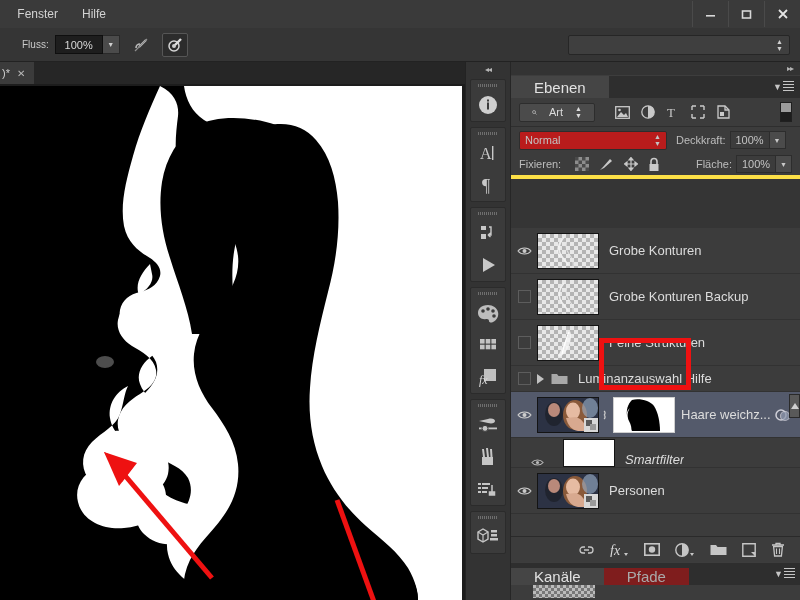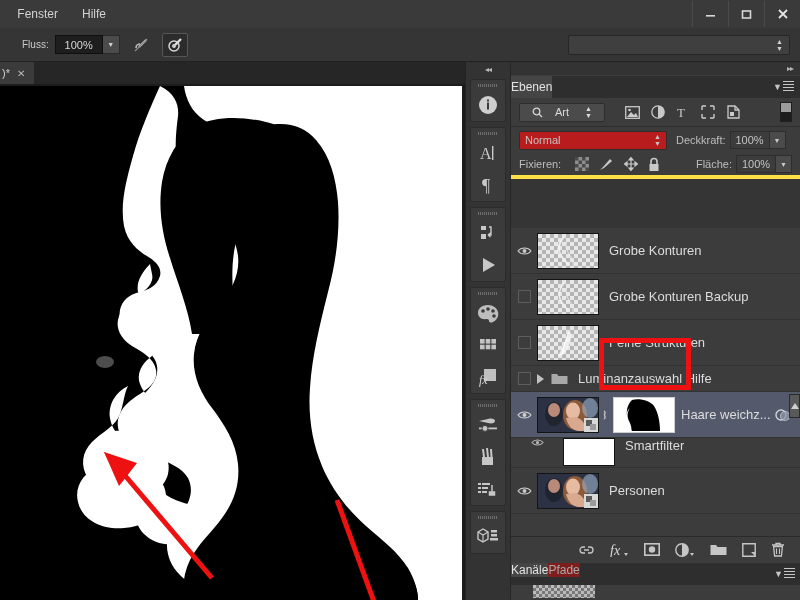--- a/index.html
+++ b/index.html
@@ -126,37 +126,37 @@
   .panel-collapse {
     height: 13px; background: #333; display: flex; align-items: center;
     justify-content: flex-end; padding-right: 7px; color: #b5b5b5;
     font-size: 8px; letter-spacing: -1px;
   }
   .panel-tabs {
     height: 23px; background: #2e2e2e; display: flex; align-items: stretch;
     position: relative; border-top: 1px solid #3d3d3d;
   }
   .ptab {
-    background: #454545; padding: 0 0; display: flex; align-items: center;
-    font-size: 12px; color: #e2e2e2;
+    background: #454545; padding: 0 23px; display: flex; align-items: center;
+    font-size: 15px; color: #e2e2e2;
   }
   .ptab.inactive { background: #7f1d1d; color: #a9a9a9; }
   .panel-menu {
     position: absolute; right: 6px; top: 5px; color: #c6c6c6;
     font-size: 9px; display: flex; align-items: center; gap: 1px;
   }
   .hamburger { display: inline-block; width: 11px; }
   .hamburger i { display: block; height: 1px; background: #c6c6c6; margin-bottom: 2px; }
 
   .filterrow {
     height: 29px; background: #3c3c3c; display: flex; align-items: center;
     padding: 0 8px; gap: 0; border-bottom: 1px solid #2e2e2e;
   }
   .kindsel {
-    width: 86px; height: 19px; background: #4b4b4b;
+    width: 76px; height: 19px; background: #4b4b4b;
     border: 1px solid #2d2d2d; border-radius: 2px;
     display: flex; align-items: center; padding: 0 12px; gap: 12px;
     font-size: 11px; color: #dcdcdc;
   }
   .kindsel .arrows { margin-left: auto; font-size: 7px; line-height: 7px; }
   .filt-icons { display: flex; align-items: center; gap: 11px; margin-left: 20px; color: #c9c9c9; }
   .filt-toggle {
     margin-left: auto; width: 12px; height: 20px;
     background: linear-gradient(to bottom, #9c9c9c 0 50%, #1d1d1d 50% 100%);
     border: 1px solid #202020;
@@ -206,35 +206,35 @@
     width: 62px; height: 36px; border: 1px solid #141414; flex: none;
   }
   .checker {
     background-image:
       linear-gradient(45deg, #b4b4b4 25%, transparent 25%, transparent 75%, #b4b4b4 75%),
       linear-gradient(45deg, #b4b4b4 25%, #e8e8e8 25%, #e8e8e8 75%, #b4b4b4 75%);
     background-size: 8px 8px; background-position: 0 0, 4px 4px;
   }
   .lname { font-size: 13px; color: #dcdcdc; margin-left: 10px; white-space: nowrap; overflow: hidden; }
   .grouprow { height: 26px; display: flex; align-items: center; border-bottom: 1px solid #323232; }
-  .subrow { height: 30px; display: flex; align-items: flex-start; border-bottom: 1px solid #323232; }
+  .subrow { height: 30px; display: flex; align-items: flex-end; border-bottom: 1px solid #323232; font-style: italic; }
   .subrow2 { height: 22px; display: flex; align-items: center; border-bottom: 1px solid #323232; }
   .tri { width: 0; height: 0; border-left: 7px solid #c2c2c2; border-top: 5px solid transparent; border-bottom: 5px solid transparent; }
 
   .panel-bottom {
     position: absolute; left: 0; bottom: 38px; width: 290px; height: 26px;
     background: #3c3c3c; border-top: 1px solid #2a2a2a;
     display: flex; align-items: center; justify-content: flex-end;
     gap: 15px; padding-right: 16px; color: #cbcbcb;
   }
   .panel-foot-tabs {
     position: absolute; left: 0; bottom: 0; width: 290px; height: 38px;
     background: #2e2e2e;
   }
-  .foot-tabrow { height: 23px; display: flex; align-items: flex-start; position: relative; border-top: 1px solid #3d3d3d;}
+  .foot-tabrow { height: 23px; display: flex; align-items: flex-end; position: relative; border-top: 1px solid #3d3d3d;}
   .foot-strip { height: 15px; background: #3c3c3c; }
 
   
   .redbox {
     position: absolute; left: 598px; top: 338px; width: 92px; height: 52px;
     border: 5px solid #ee1111; z-index: 50; pointer-events: none;
   }
   .anno-svg { position: absolute; left: 0; top: 0; width: 465px; height: 516px; pointer-events: none; }
 </style>
 </head>

